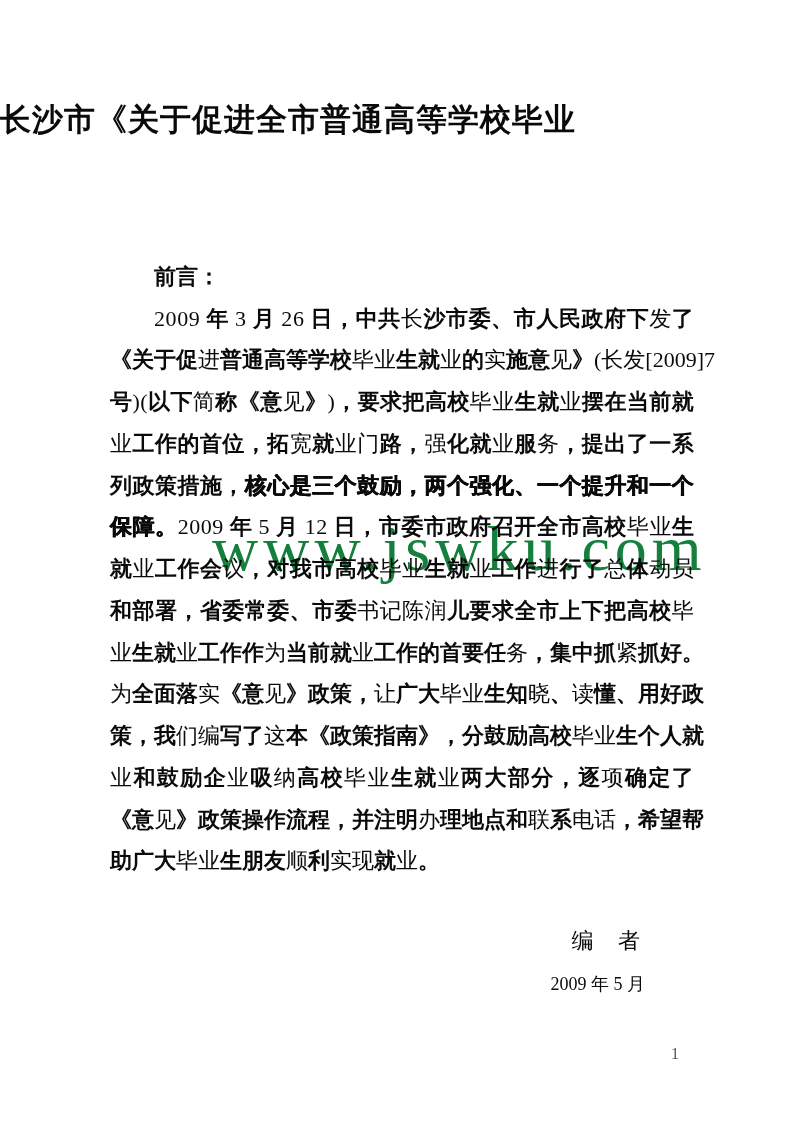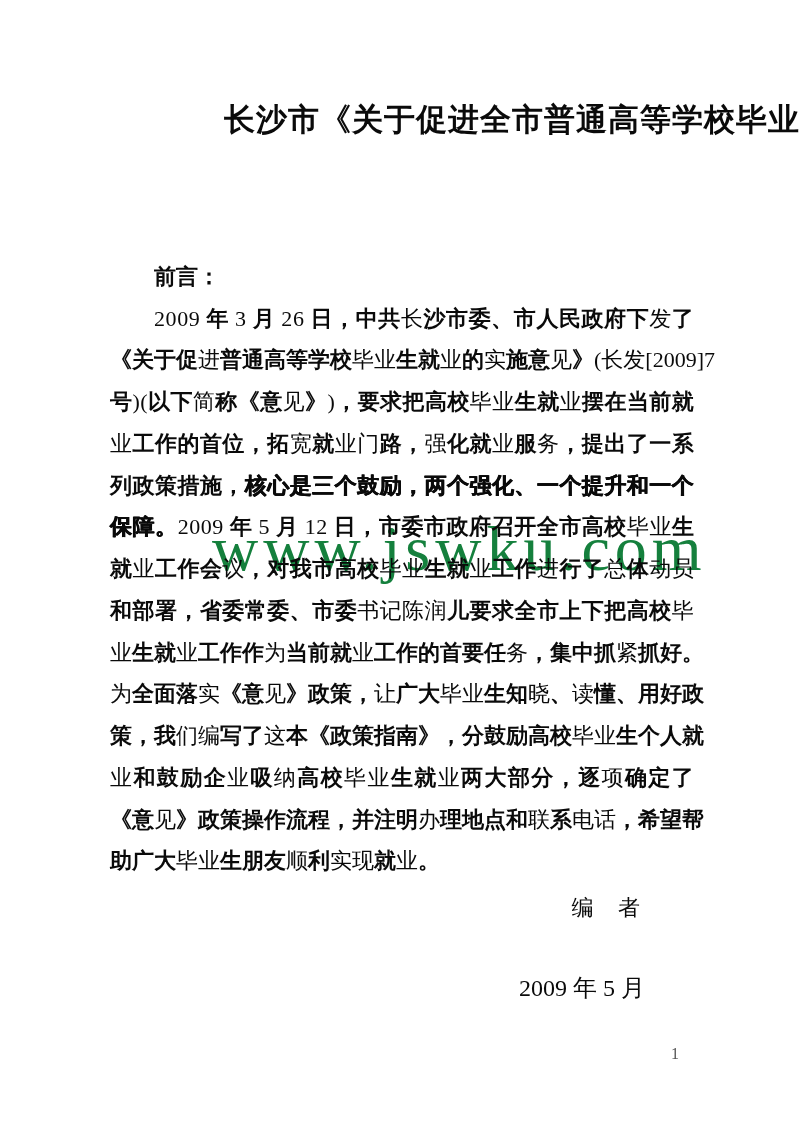--- a/index.html
+++ b/index.html
@@ -22,21 +22,21 @@
     letter-spacing:5px;
     color:#15803d;
     z-index:0;
     white-space:nowrap;
     user-select:none;
   }
 
   .doc-title{
     position:absolute;
     top:96px;left:0;right:0;
-    text-align:right;
+    text-align:left;
     font-weight:700;
     font-size:31px;
     line-height:48px;
     letter-spacing:1px;
     z-index:1;
   }
 
   .body-block{
     position:absolute;
     top:256px;left:110px;
@@ -55,29 +55,29 @@
   .ch.heavy{font-weight:700;}
   .ch.light{font-weight:400;}
   .ch.ascii{font-family:"Liberation Serif",serif;font-weight:400;}
   .ch.em{
     font-weight:800;
     text-shadow:0.4px 0 0 currentColor,-0.4px 0 0 currentColor;
   }
 
   .signature-author{
     position:absolute;
-    top:893px;right:160px;
+    top:926px;right:160px;
     font-size:22px;
     white-space:pre;
     z-index:1;
   }
   .signature-date{
     position:absolute;
     top:972px;right:155px;
-    font-size:24px;
+    font-size:18px;
     font-family:"Liberation Serif",serif;
     white-space:pre;
     z-index:1;
   }
   .page-number{
     position:absolute;
     left:671px;top:1045px;
     font-size:16px;
     font-family:"Liberation Serif",serif;
     color:#555;

